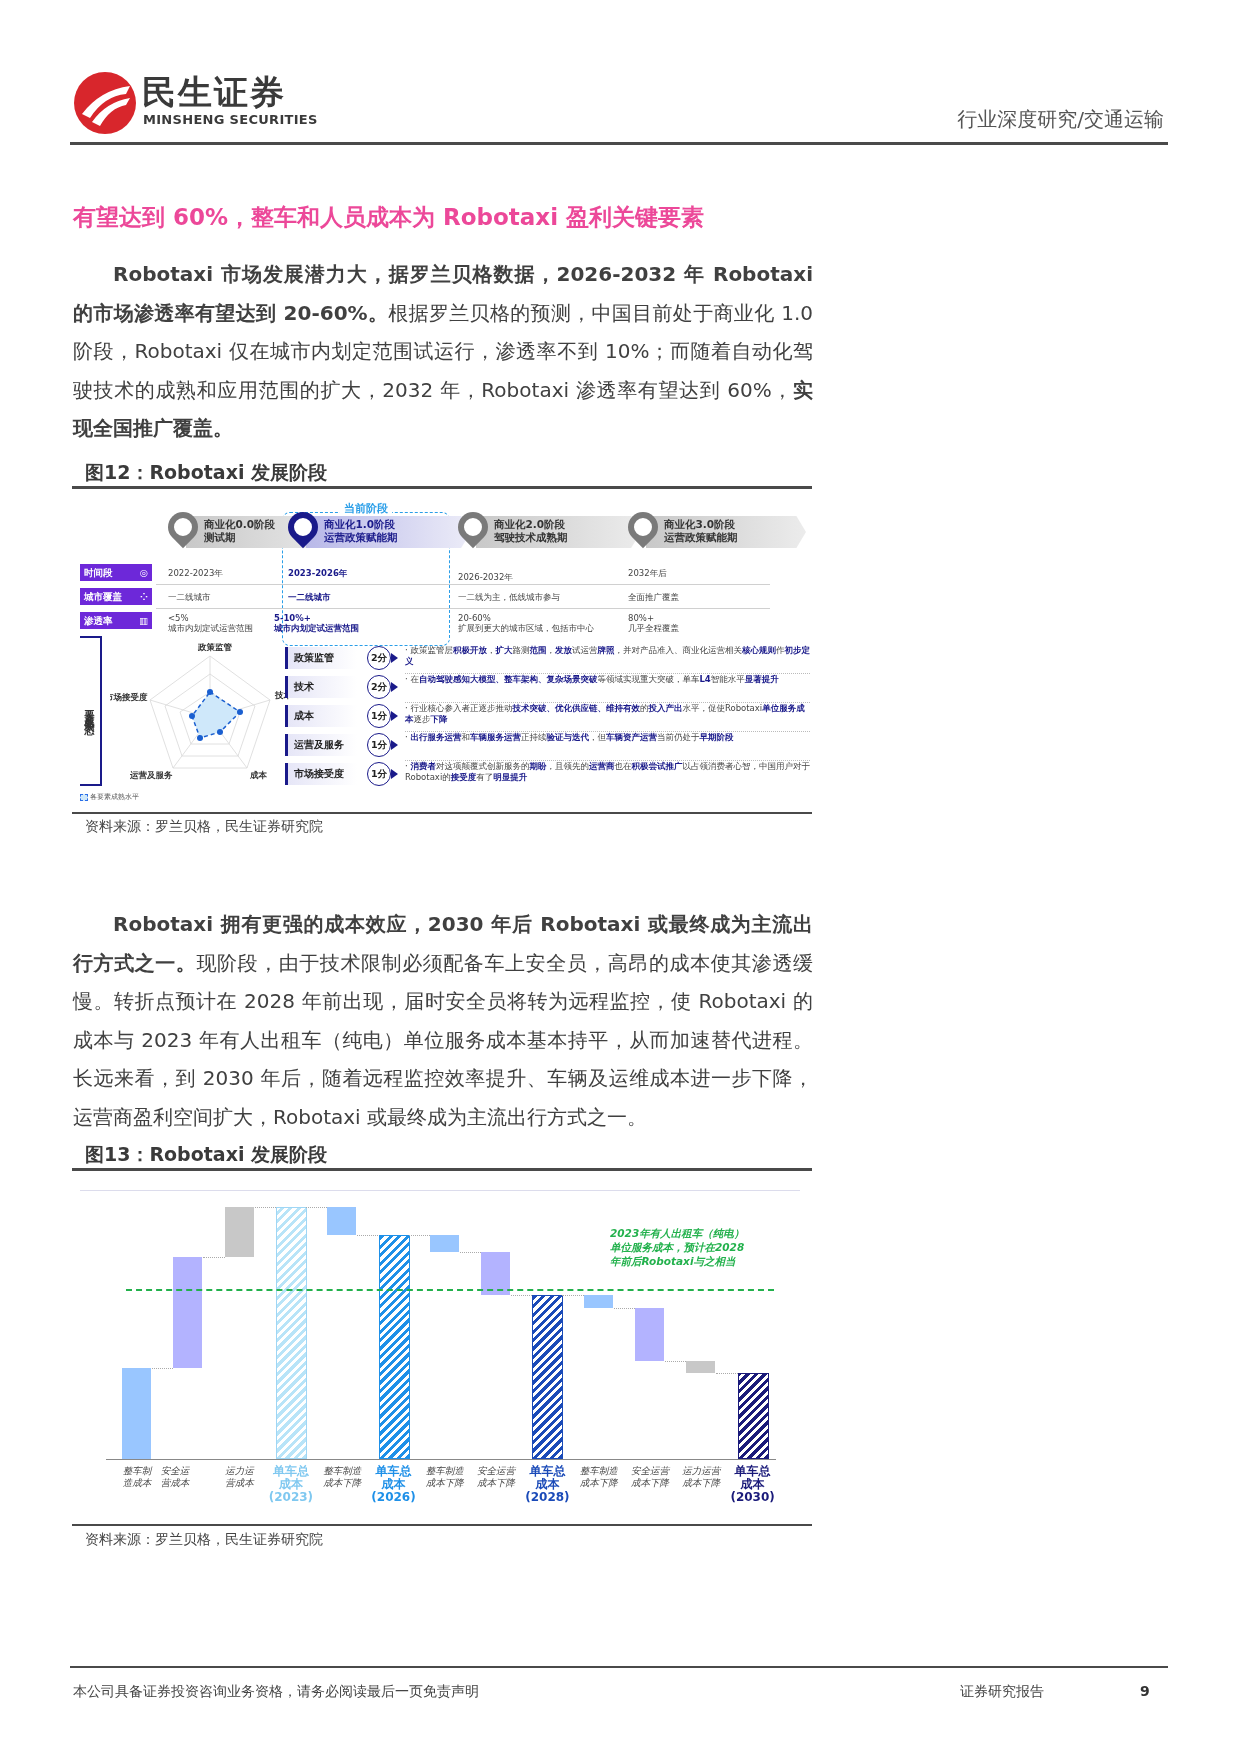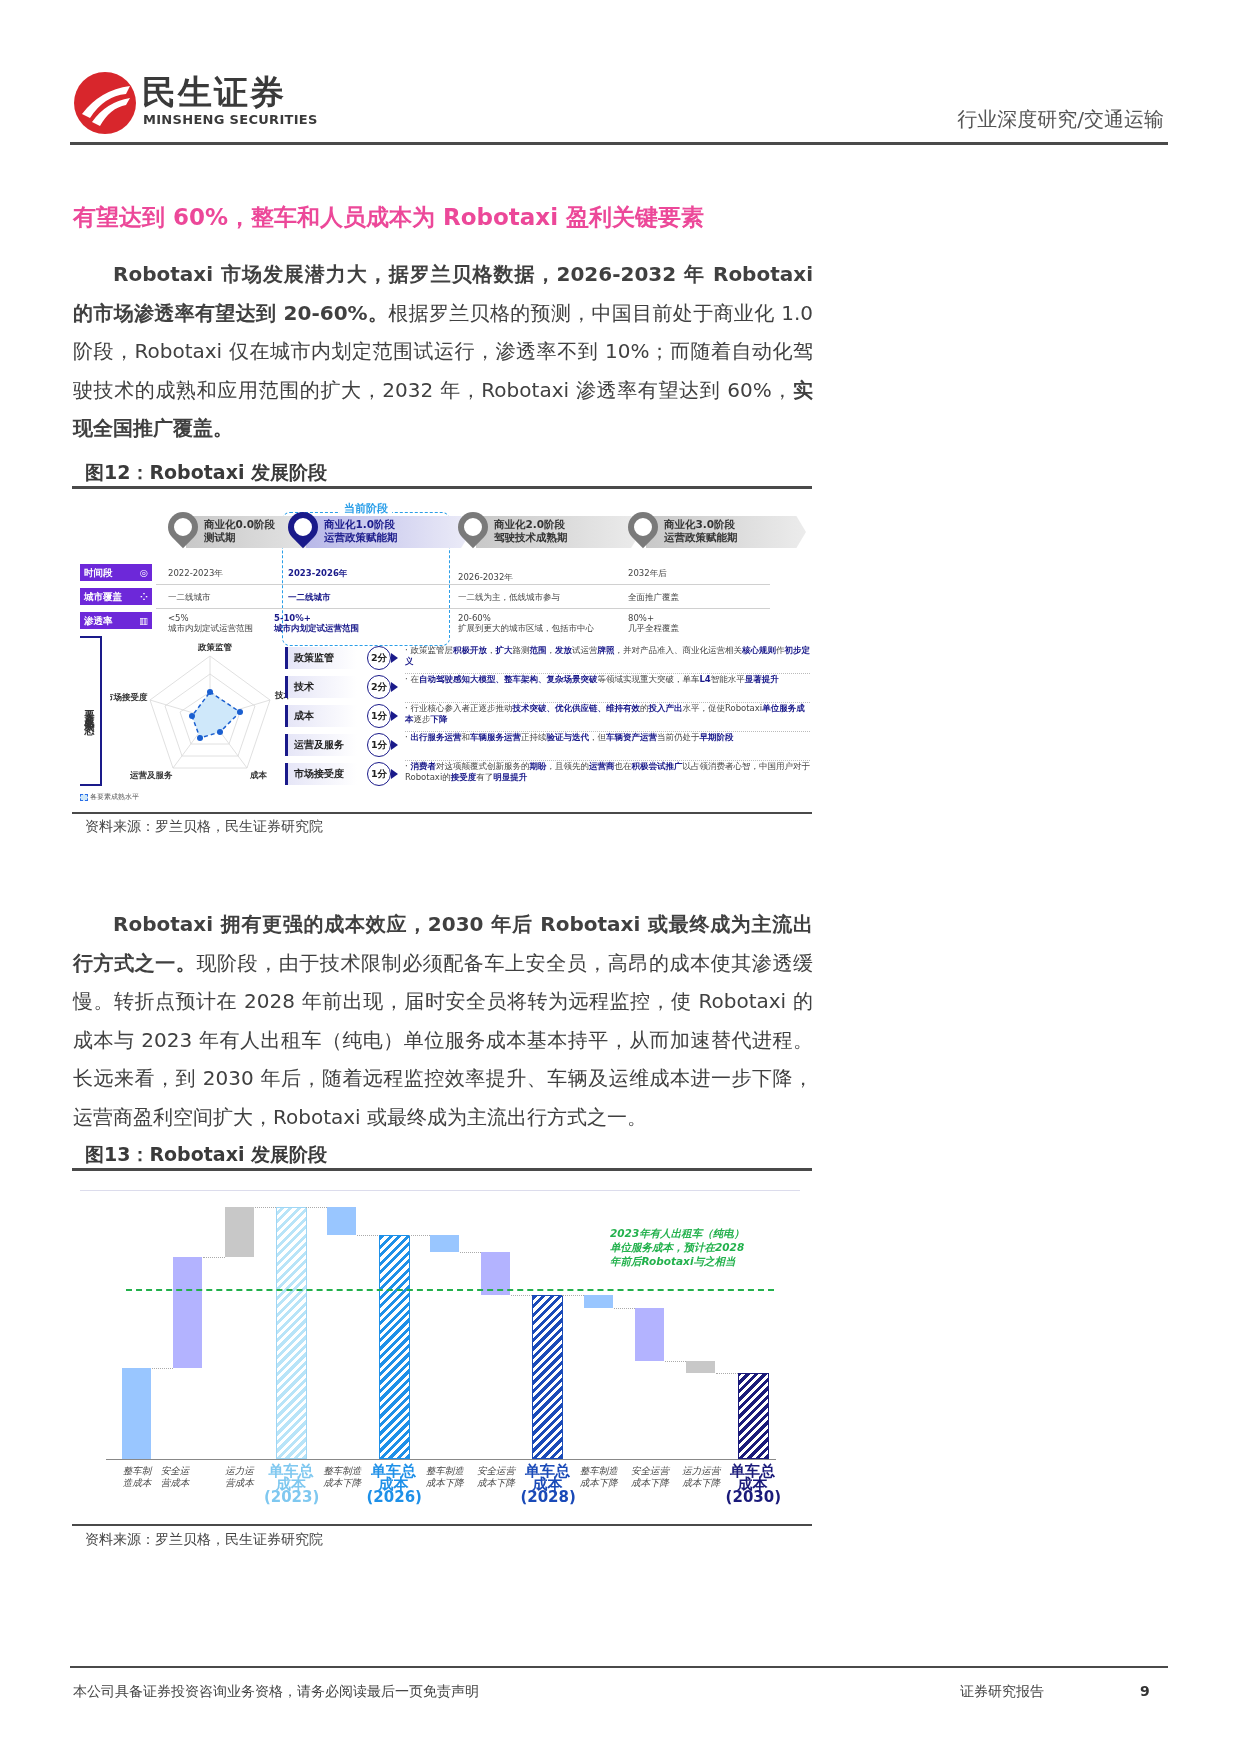--- a/index.html
+++ b/index.html
@@ -66,21 +66,21 @@
   .bar.up2 { background: #b3b3ff; }
   .bar.up3 { background: #c8c8c8; }
   .bar.t2023 { background: repeating-linear-gradient(-45deg, #b8e4f8 0 3px, #fff 3px 6px); border: 1px solid #9fd6f5; width: 31px; }
   .bar.t2026 { background: repeating-linear-gradient(-45deg, #1e90e8 0 3px, #fff 3px 6px); border: 1px solid #1e90e8; width: 31px; }
   .bar.t2028 { background: repeating-linear-gradient(-45deg, #1a4ab8 0 3px, #fff 3px 6px); border: 1px solid #1a4ab8; width: 31px; }
   .bar.t2030 { background: repeating-linear-gradient(-45deg, #1a1a7a 0 3px, #fff 3px 6px); border: 1px solid #1a1a7a; width: 31px; }
   .conn { position: absolute; height: 0; border-top: 1px dotted #aaa; }
   .green-line { position: absolute; left: 46px; top: 111px; width: 648px; height: 0; border-top: 2px dashed #22b14c; }
   .green-note { position: absolute; left: 530px; top: 48px; font-size: 10.5px; line-height: 14px; font-weight: bold; font-style: italic; color: #22b14c; }
   .xl { position: absolute; top: 287px; width: 54px; text-align: center; font-size: 9.5px; line-height: 11.5px; font-style: italic; color: #444; }
-  .xl.tot { font-style: normal; font-weight: bold; font-size: 15px; line-height: 13px; }
+  .xl.tot { font-style: normal; font-weight: bold; font-size: 12px; line-height: 13px; }
   .xl.c2023 { color: #7fc8f0; }
   .xl.c2026 { color: #1e90e8; }
   .xl.c2028 { color: #1a4ab8; }
   .xl.c2030 { color: #1a1a7a; }
 
   
   .footer-rule { left: 70px; top: 1666px; width: 1098px; height: 2px; background: #4a4a4a; }
   .footer-left { left: 73px; top: 1683px; font-size: 14px; color: #444; }
   .footer-mid { left: 960px; top: 1683px; font-size: 14px; color: #444; }
   .footer-page { left: 1140px; top: 1683px; font-size: 14px; font-weight: bold; color: #333; }

